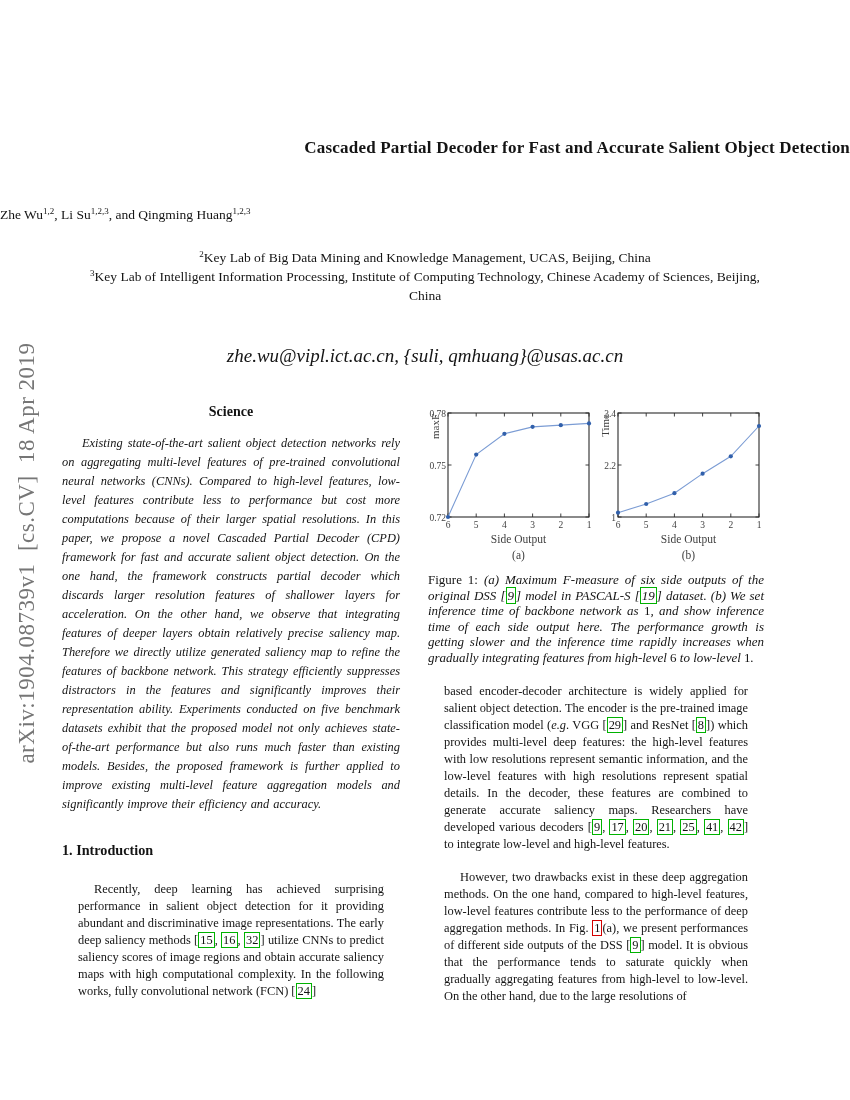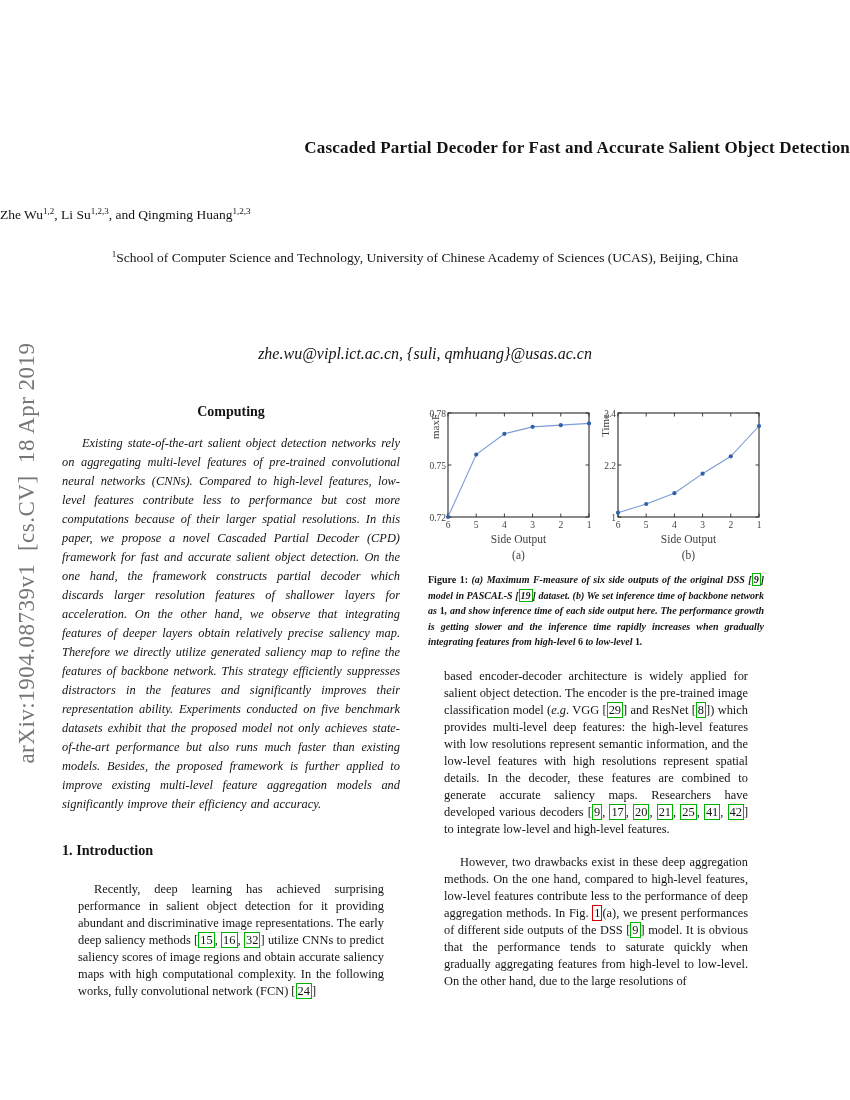--- a/index.html
+++ b/index.html
@@ -20,21 +20,21 @@
   .authors{
     position:absolute;top:207px;left:0;width:100%;text-align:left;font-size:13.5px;
   }
   .authors sup,.affils sup{font-size:9px;vertical-align:super;line-height:0;}
   .affils{
     position:absolute;top:248px;left:75px;width:700px;text-align:center;
     font-size:13.5px;line-height:19px;
   }
   .email-line{
     position:absolute;top:345px;left:0;width:100%;text-align:center;
-    font-size:16px;font-style:italic;
+    font-size:19px;font-style:italic;
   }
   .col-left{position:absolute;left:62px;top:404px;width:338px;}
   .col-right{position:absolute;left:428px;top:400px;width:336px;}
   .abstract-head{
     text-align:center;font-size:14px;font-weight:bold;margin:0 0 14px 0;
   }
   .abstract-text{
     font-style:italic;font-size:12.4px;line-height:19px;text-align:justify;
     text-indent:20px;margin:0;word-spacing:1px;
   }
@@ -46,47 +46,47 @@
   }
   .indent{text-indent:16px;}
   .cite{
     border:1px solid #00b200;padding:0 1px;font-style:normal;
   }
   .figref{
     border:1px solid #d40000;padding:0 1px;font-style:normal;
   }
   .figure-area{margin-top:5px;display:flex;gap:5px;}
   .figure-caption{
-    margin-top:5px;font-size:10px;line-height:15.5px;text-align:justify;
+    margin-top:5px;font-size:13px;line-height:15.5px;text-align:justify;
     font-style:italic;
-    font-weight:bold;
   }
   .figure-caption .figlabel{font-style:normal;}
   .figure-caption .upright{font-style:normal;}
   .figure-caption .cite{font-style:italic;}
   .rc-par1{margin-top:18px;}
   svg text{font-family:"Liberation Serif","DejaVu Serif",serif;}
 </style>
 </head>
 <body>
 
 <div class="watermark">arXiv:1904.08739v1  [cs.CV]  18 Apr 2019</div>
 
 <div class="page-title">Cascaded Partial Decoder for Fast and Accurate Salient Object Detection</div>
 
 <div class="authors">Zhe Wu<sup>1,2</sup>, Li Su<sup>1,2,3</sup>, and Qingming Huang<sup>1,2,3</sup></div>
 
 <div class="affils">
-    <div><sup>1</sup>School of Computer Science and Technology, University of Chinese Academy of Sciences (UCAS), Beijing, China</div>
+    <div><sup>2</sup>Key Lab of Big Data Mining and Knowledge Management, UCAS, Beijing, China</div>
+    <div><sup>3</sup>Key Lab of Intelligent Information Processing, Institute of Computing Technology, Chinese Academy of Sciences, Beijing, China</div>
   </div>
 
 <div class="email-line">zhe.wu@vipl.ict.ac.cn, {suli, qmhuang}@usas.ac.cn</div>
 
 <div class="col-left">
-  <h2 class="abstract-head">Computing</h2>
+  <h2 class="abstract-head">Science</h2>
   <p class="abstract-text">Existing state-of-the-art salient object detection networks rely on aggregating multi-level features of pre-trained convolutional neural networks (CNNs). Compared to high-level features, low-level features contribute less to performance but cost more computations because of their larger spatial resolutions. In this paper, we propose a novel Cascaded Partial Decoder (CPD) framework for fast and accurate salient object detection. On the one hand, the framework constructs partial decoder which discards larger resolution features of shallower layers for acceleration. On the other hand, we observe that integrating features of deeper layers obtain relatively precise saliency map. Therefore we directly utilize generated saliency map to refine the features of backbone network. This strategy efficiently suppresses distractors in the features and significantly improves their representation ability. Experiments conducted on five benchmark datasets exhibit that the proposed model not only achieves state-of-the-art performance but also runs much faster than existing models. Besides, the proposed framework is further applied to improve existing multi-level feature aggregation models and significantly improve their efficiency and accuracy.</p>
   <h2 class="section-head">1. Introduction</h2>
   <p class="body-par indent">Recently, deep learning has achieved surprising performance in salient object detection for it providing abundant and discriminative image representations. The early deep saliency methods [<span class="cite">15</span>, <span class="cite">16</span>, <span class="cite">32</span>] utilize CNNs to predict saliency scores of image regions and obtain accurate saliency maps with high computational complexity. In the following works, fully convolutional network (FCN) [<span class="cite">24</span>]</p>
 </div>
 
 <div class="col-right">
   <div class="figure-area">
     <div><svg width="165" height="158" viewBox="0 0 165 158">
           <rect x="20" y="8" width="141" height="104" fill="none" stroke="#2b2b2b" stroke-width="1.1"></rect>
           <line x1="20" y1="112" x2="20" y2="108.5" stroke="#2b2b2b" stroke-width="0.9"></line>

